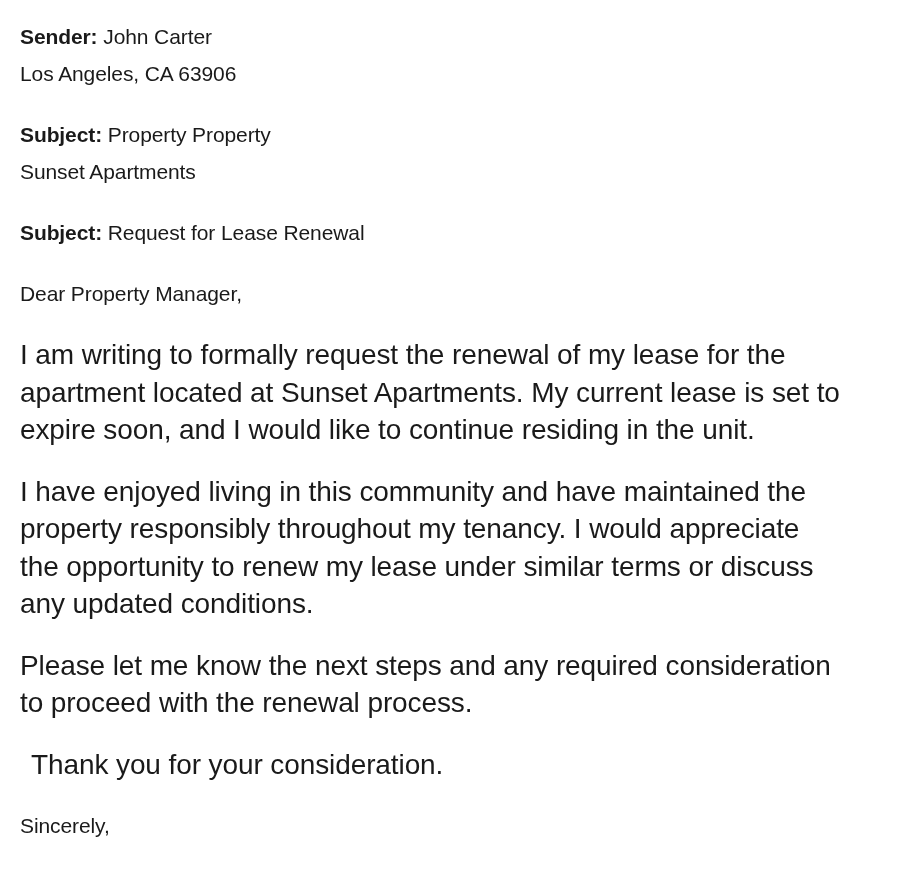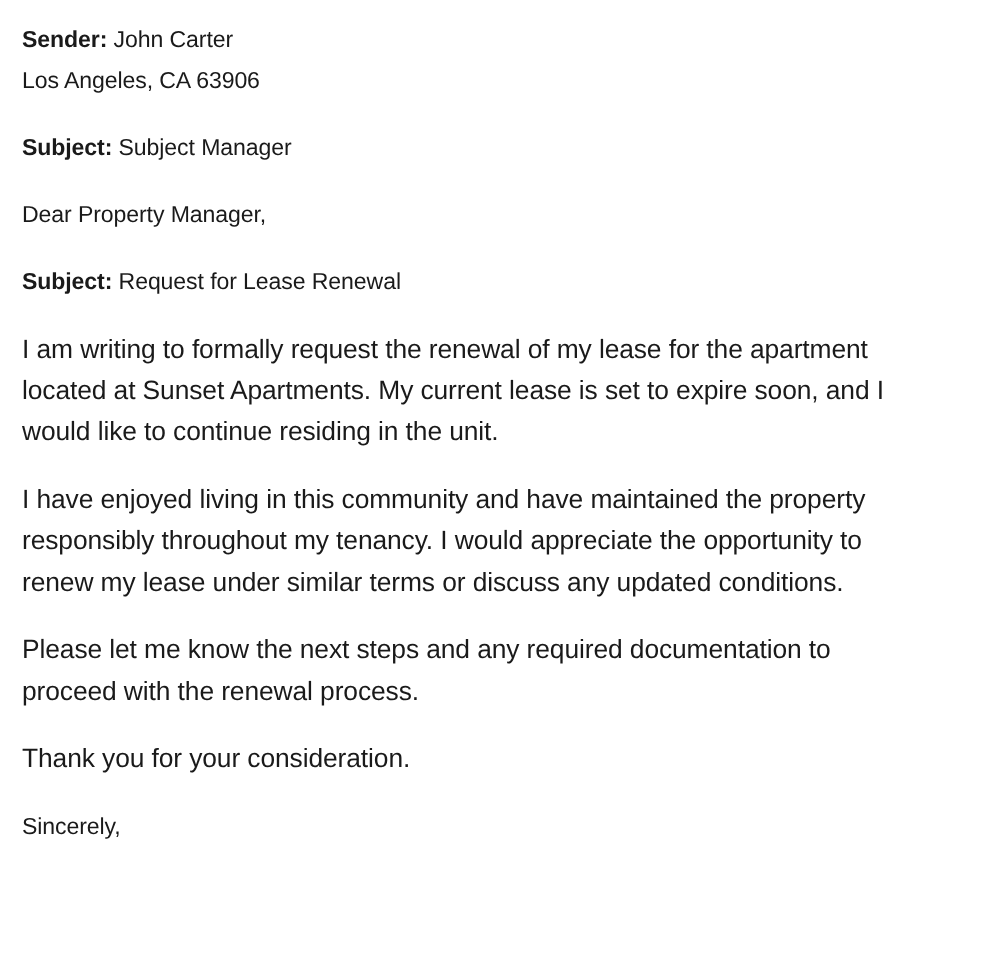--- a/index.html
+++ b/index.html
@@ -27,66 +27,67 @@
   .block:last-child {
     margin-bottom: 0;
   }
   .line {
     font-size: 21px;
     line-height: 37px;
     letter-spacing: -0.1px;
     white-space: pre-wrap;
   }
   .para {
-    font-size: 24px;
+    font-size: 28px;
     line-height: 37.5px;
     letter-spacing: -0.1px;
     text-align: left;
   }
   .label {
     font-weight: bold;
   }
 </style>
 </head>
 <body>
 
 <div class="letter">
 
   <div class="block">
     <div class="line"><span class="label">Sender:</span> <span>John Carter</span></div>
     <div class="line">Los Angeles, CA 63906</div>
   </div>
 
 
   <div class="block">
-    <div class="line"><span class="label">Subject:</span> <span>Subject Manager</span></div>
+    <div class="line"><span class="label">Subject:</span> <span>Property Property</span></div>
+    <div class="line">Sunset Apartments</div>
+  </div>
+
+  <div class="block">
+    <div class="line"><span class="label">Subject:</span> <span>Request for Lease Renewal</span></div>
   </div>
 
   <div class="block">
     <div class="line">Dear Property Manager,</div>
-  </div>
-
-  <div class="block">
-    <div class="line"><span class="label">Subject:</span> <span>Request for Lease Renewal</span></div>
   </div>
 
   <div class="block">
     <p class="para" style="margin:0">I am writing to formally request the renewal of my lease for the apartment located at Sunset Apartments. My current lease is set to expire soon, and I would like to continue residing in the unit.</p>
   </div>
 
   <div class="block">
     <p class="para" style="margin:0">I have enjoyed living in this community and have maintained the property responsibly throughout my tenancy. I would appreciate the opportunity to renew my lease under similar terms or discuss any updated conditions.</p>
   </div>
 
   <div class="block">
-    <p class="para" style="margin:0">Please let me know the next steps and any required documentation to proceed with the renewal process.</p>
+    <p class="para" style="margin:0">Please let me know the next steps and any required consideration to proceed with the renewal process.</p>
   </div>
 
   <div class="block">
-    <p class="para" style="margin:0">Thank you for your consideration.</p>
+    <p class="para" style="margin:11px">Thank you for your consideration.</p>
   </div>
 
   <div class="block">
     <div class="line">Sincerely,</div>
 
   </div>
 
 </div>
 
 </body></html>

